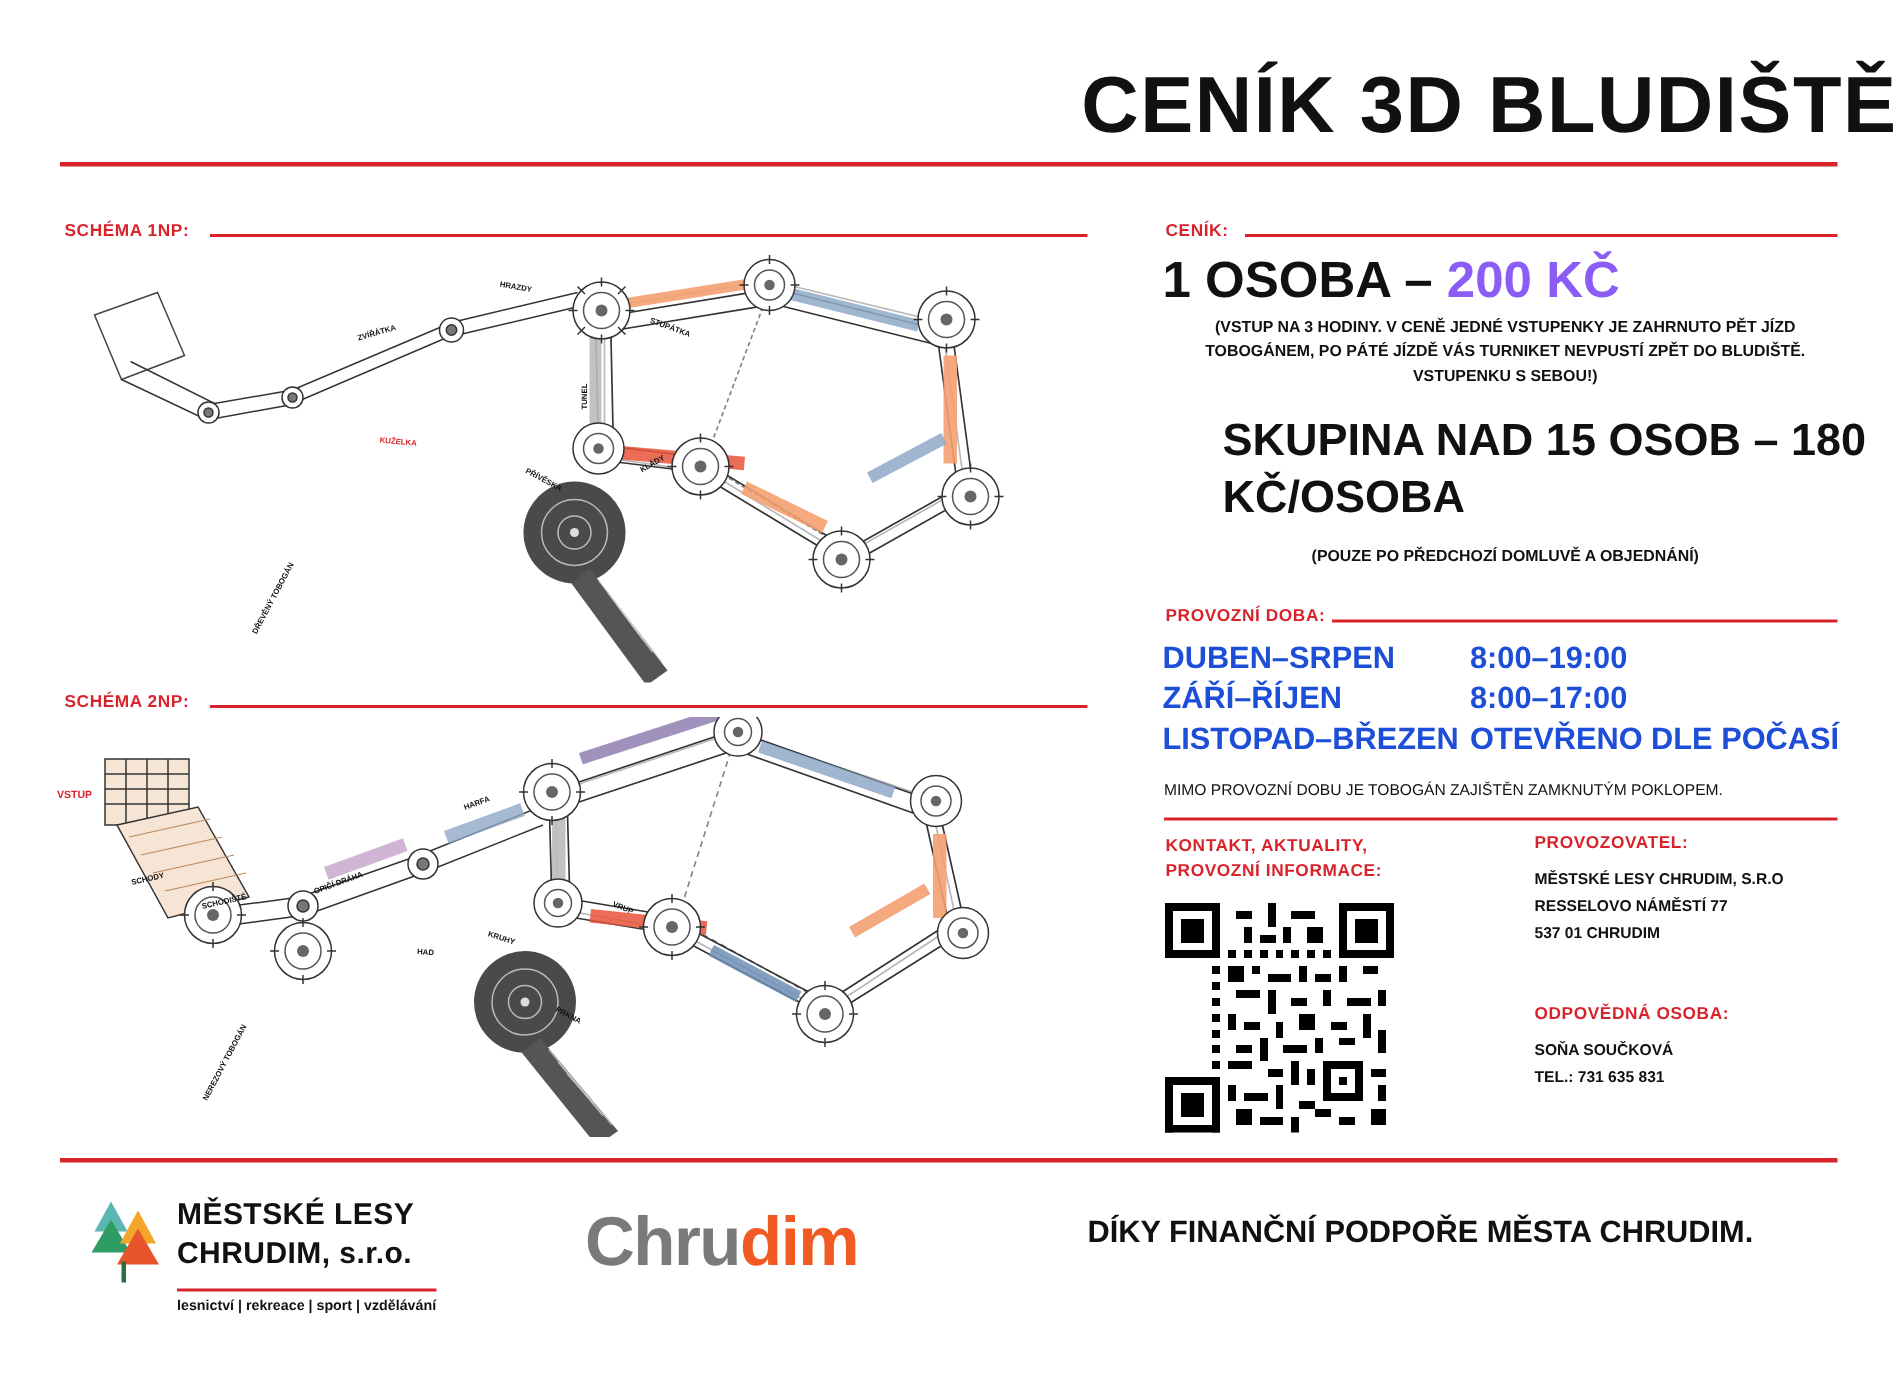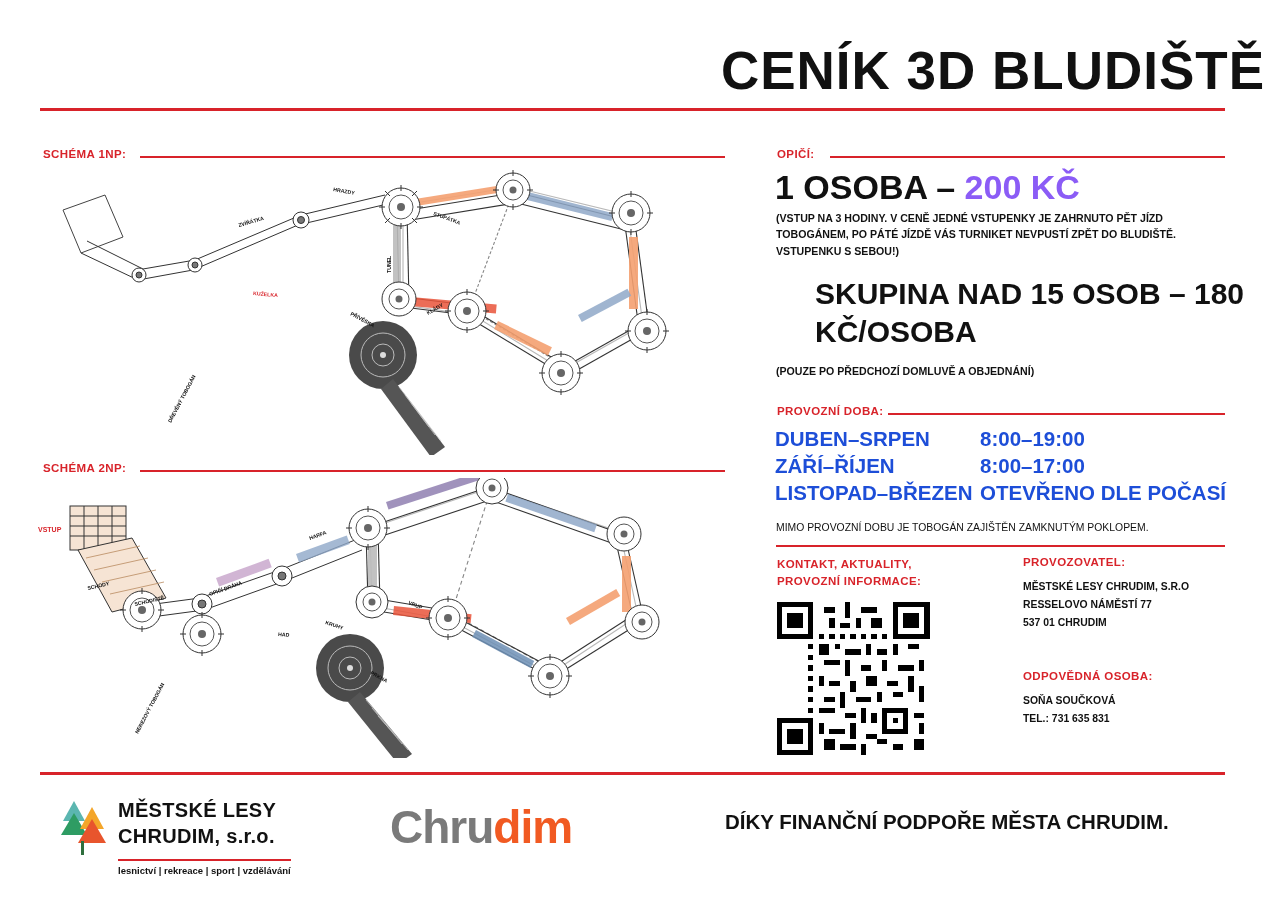--- a/index.html
+++ b/index.html
@@ -51,21 +51,21 @@
   .price-main {
     position: absolute; top: 168px; left: 775px;
     font-size: 34px; font-weight: bold; letter-spacing: 0px;
     color: #111; white-space: nowrap;
   }
   .price-main .hl { color: #8b5cf6; }
 
   .price-note {
     position: absolute; left: 776px; width: 455px;
     font-size: 10.6px; font-weight: bold; line-height: 1.55;
-    color: #111; text-transform: uppercase;
+    color: #111; text-transform: uppercase; text-align: center;
   }
   #note1 { top: 210px; }
 
   .price-main2 {
     position: absolute; left: 775px; width: 470px;
     font-size: 30px; font-weight: bold; line-height: 1.25; color: #111; margin-left: 40px;
   }
   #price2 { top: 275px; }
 
   #note2 { top: 363px; }
@@ -472,21 +472,21 @@
         <text class="tiny-label" x="290" y="62" transform="rotate(-20 290 62)">HARFA</text>
         <text class="tiny-label" x="388" y="126" transform="rotate(22 388 126)">VRUP</text>
         <text class="tiny-label" x="305" y="146" transform="rotate(18 305 146)">KRUHY</text>
         <text class="tiny-label" x="258" y="158" transform="rotate(4 258 158)">HAD</text>
         <text class="tiny-label" x="350" y="196" transform="rotate(28 350 196)">PRKNA</text>
         <text class="tiny-label" x="118" y="256" transform="rotate(-62 118 256)">NEREZOVÝ TOBOGÁN</text>
       </g>
     </svg>
   </div>
 
-  <div class="sect-head" id="cenik-head">OPIČÍ:</div>
+  <div class="sect-head" id="cenik-head">CENÍK:</div>
   <div class="sect-rule" id="cenik-rule"></div>
 
   <div class="price-main">
     <span>1 OSOBA – </span><span class="hl">200 KČ</span>
   </div>
 
   <div class="price-note" id="note1">(VSTUP NA 3 HODINY. V CENĚ JEDNÉ VSTUPENKY JE ZAHRNUTO PĚT JÍZD TOBOGÁNEM, PO PÁTÉ JÍZDĚ VÁS TURNIKET NEVPUSTÍ ZPĚT DO BLUDIŠTĚ. VSTUPENKU S SEBOU!)</div>
 
   <div class="price-main2" id="price2">SKUPINA NAD 15 OSOB – 180 KČ/OSOBA</div>
 

